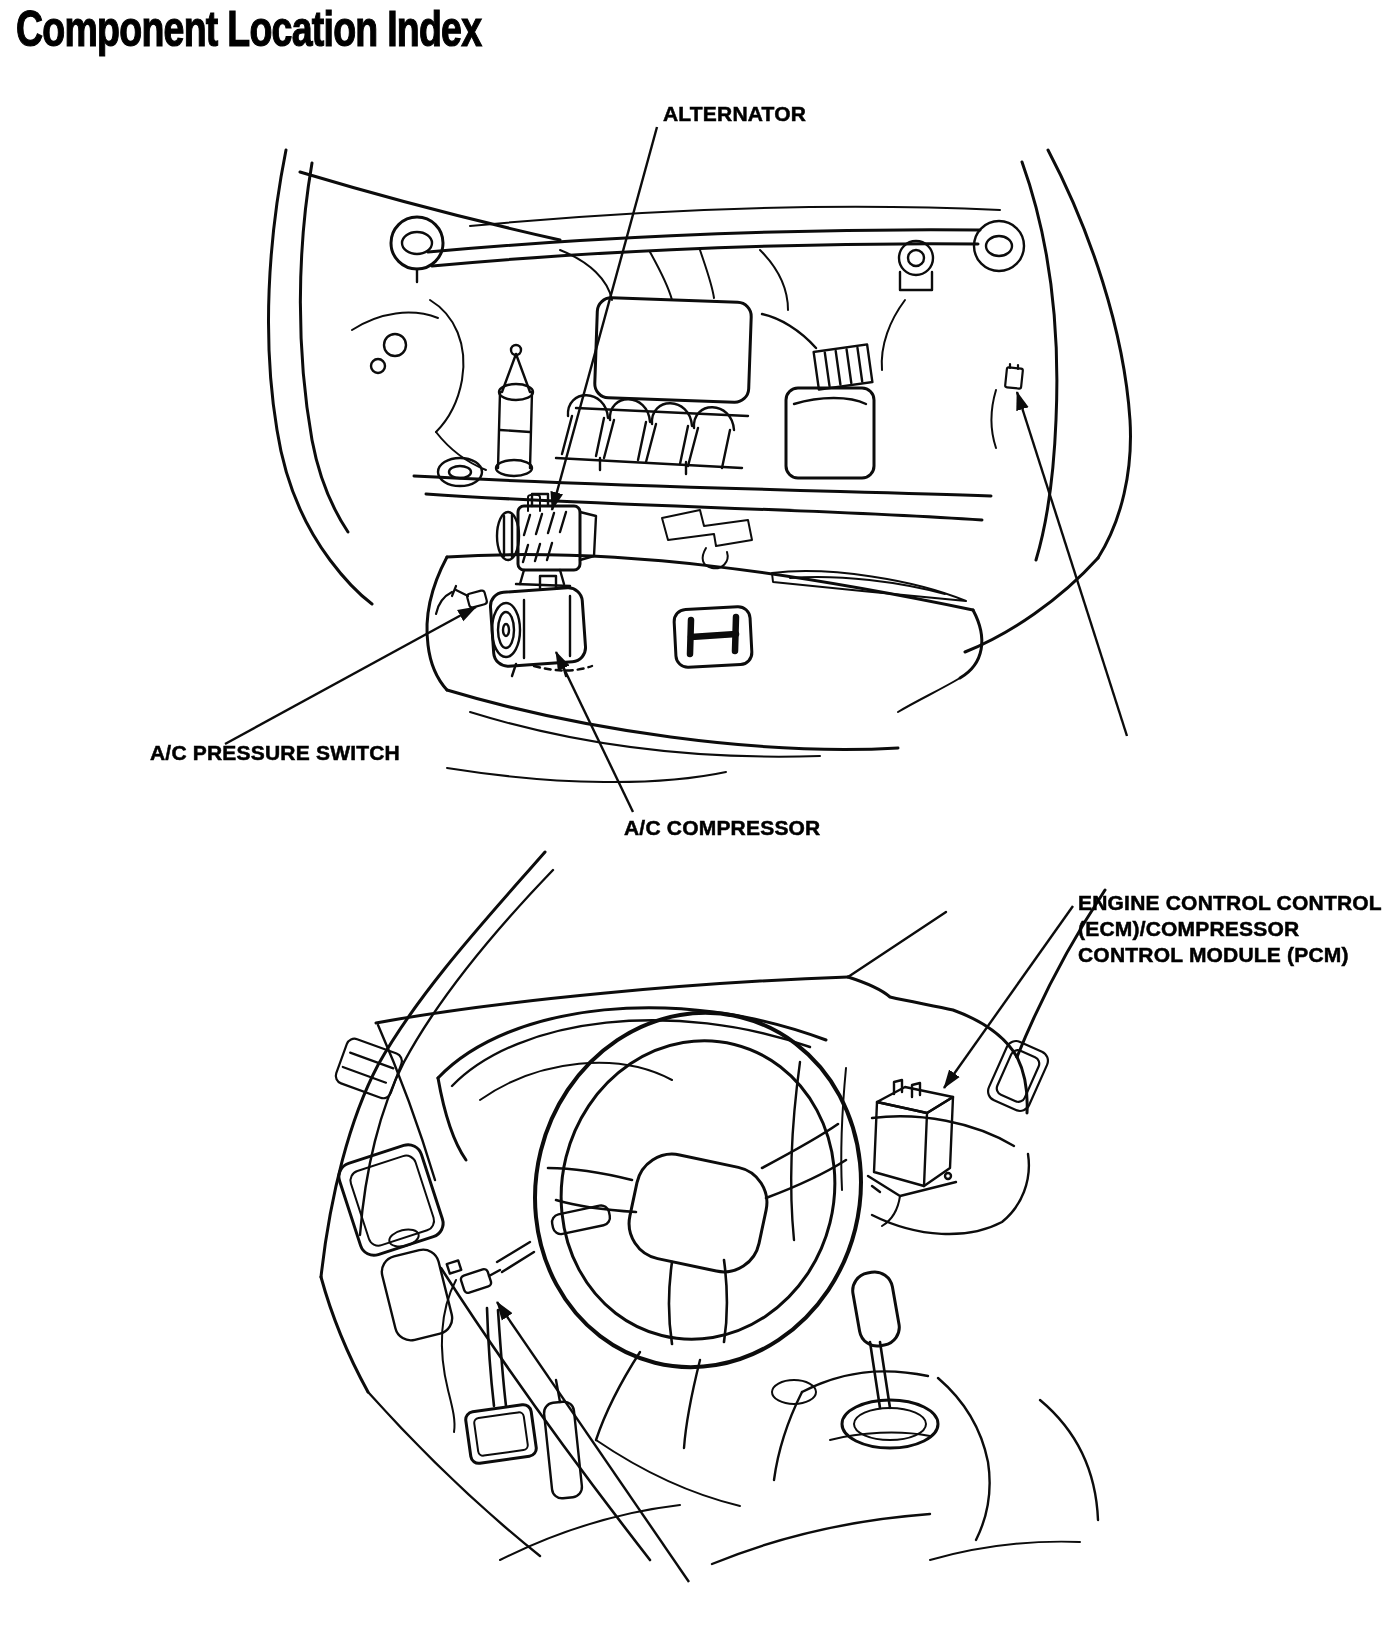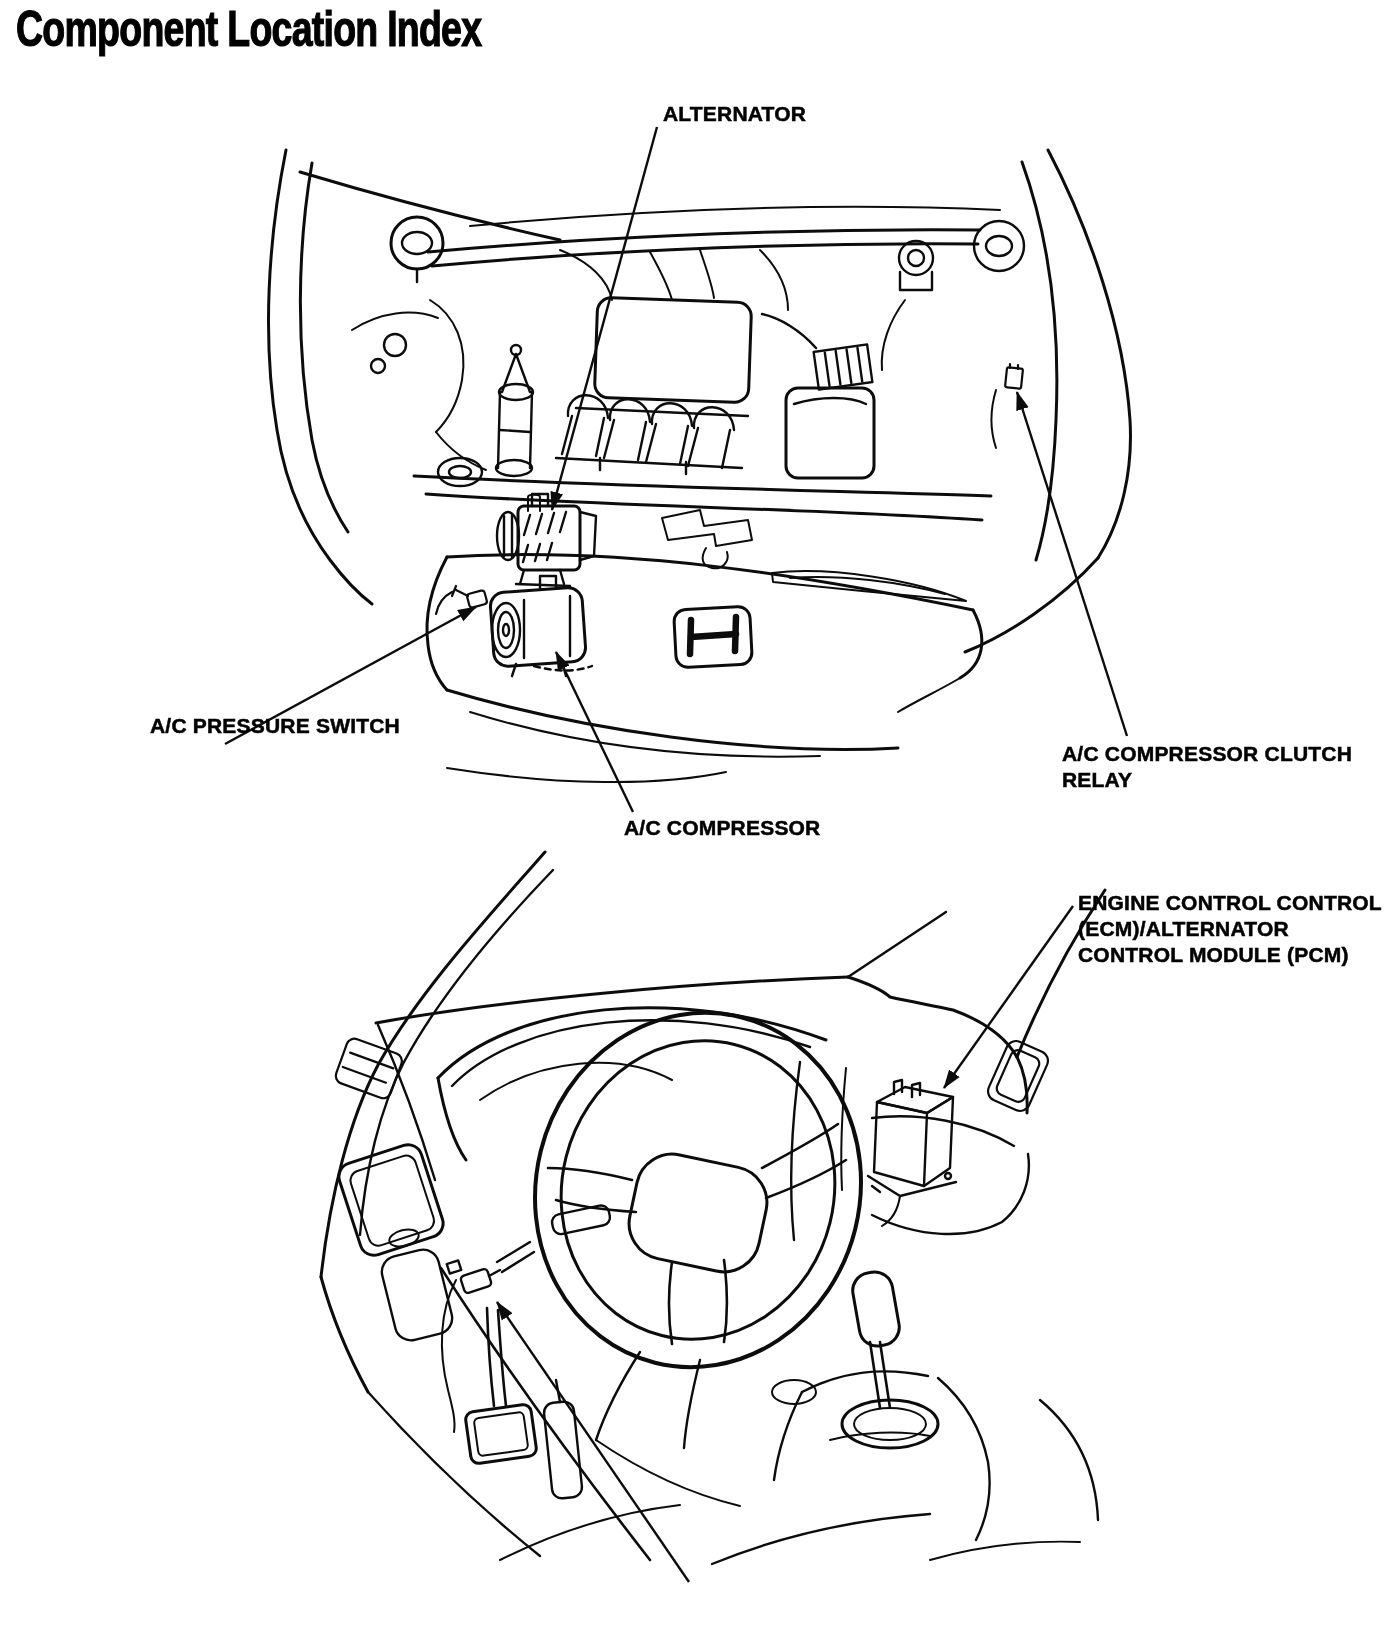--- a/index.html
+++ b/index.html
@@ -6,21 +6,21 @@
   .page{position:relative;width:1392px;height:1634px;background:#ffffff;overflow:hidden;
         font-family:"Liberation Sans",sans-serif;color:#000;}
   .page-title{position:absolute;left:16px;top:0px;margin:0;font-size:50px;font-weight:bold;
         letter-spacing:-1px;transform:scaleX(.75);transform-origin:left top;
         -webkit-text-stroke:1.2px #000;white-space:nowrap;}
   .art{position:absolute;left:0;top:0;}
   .callout{position:absolute;font-size:21px;font-weight:bold;line-height:26px;
         letter-spacing:.2px;-webkit-text-stroke:.5px #000;white-space:nowrap;}
   .callout span{display:block;}
   #lbl-alternator{left:663px;top:101px;text-align:right;}
-  #lbl-ac-pressure-switch{left:150px;top:713px;text-align:center;}
+  #lbl-ac-pressure-switch{left:150px;top:740px;text-align:center;}
   #lbl-ac-compressor{left:580px;top:815px;margin-left:44px;}
   #lbl-ac-compressor-clutch-relay{left:1062px;top:741px;}
   #lbl-ecm-pcm{left:1078px;top:890px;}
   #lbl-brake-pedal-position-switch{left:574px;top:1586px;}
 </style>
 </head>
 <body>
 
 <div class="page">
 
@@ -313,25 +313,21 @@
   </div>
 
   <div class="callout" id="lbl-ac-pressure-switch">
     <span>A/C PRESSURE SWITCH</span>
   </div>
 
   <div class="callout" id="lbl-ac-compressor">
     <span>A/C COMPRESSOR</span>
   </div>
 
-  <div class="callout" id="lbl-ac-compressor-clutch-relay">
-    <span>A/C COMPRESSOR CLUTCH</span>
-    <span>RELAY</span>
-  </div>
 
   <div class="callout" id="lbl-ecm-pcm">
     <span>ENGINE CONTROL CONTROL</span>
-    <span>(ECM)/ALTERNATOR</span>
+    <span>(ECM)/COMPRESSOR</span>
     <span>CONTROL MODULE (PCM)</span>
   </div>
 
 
 </div>
 
 </body></html>

